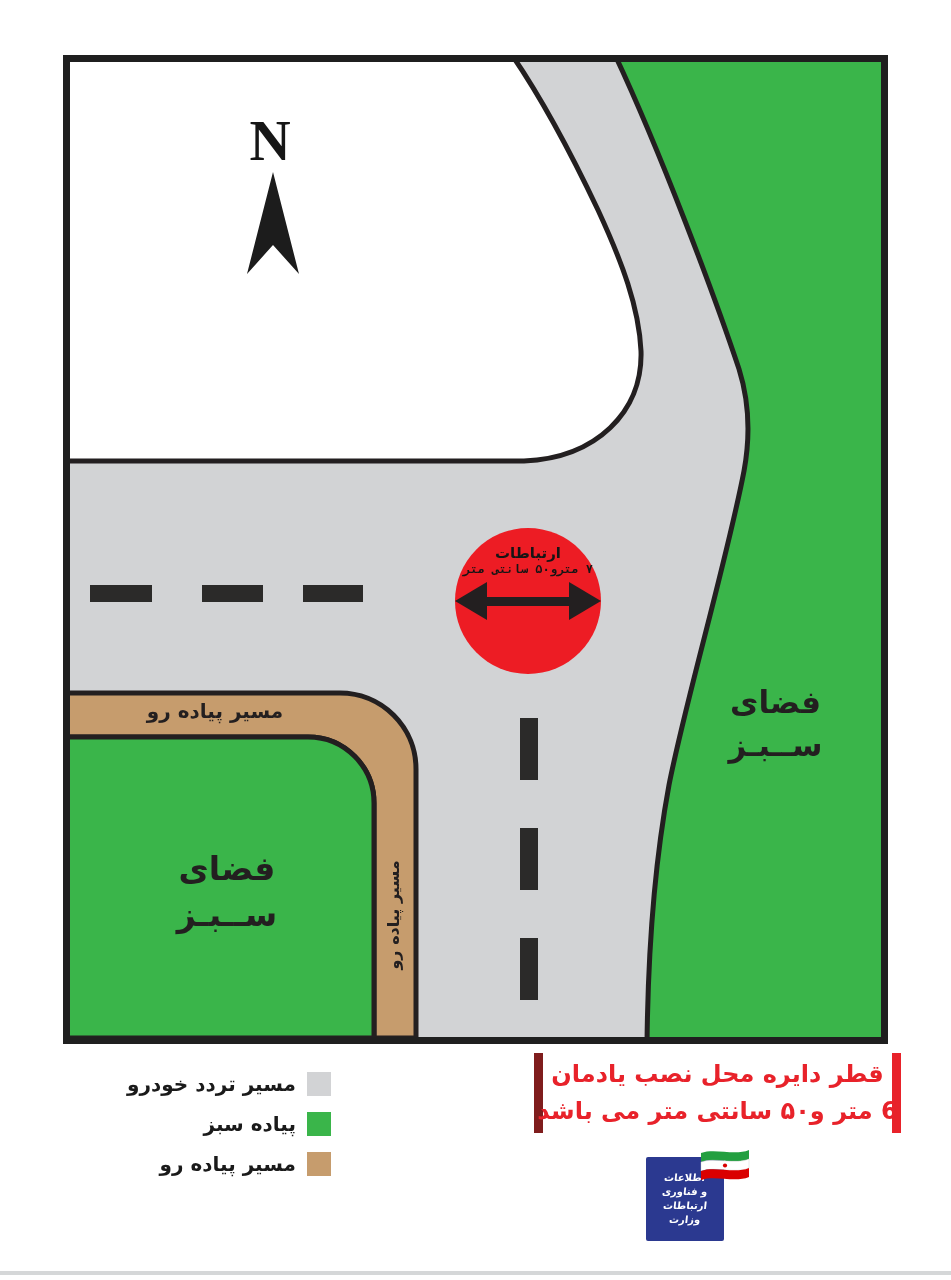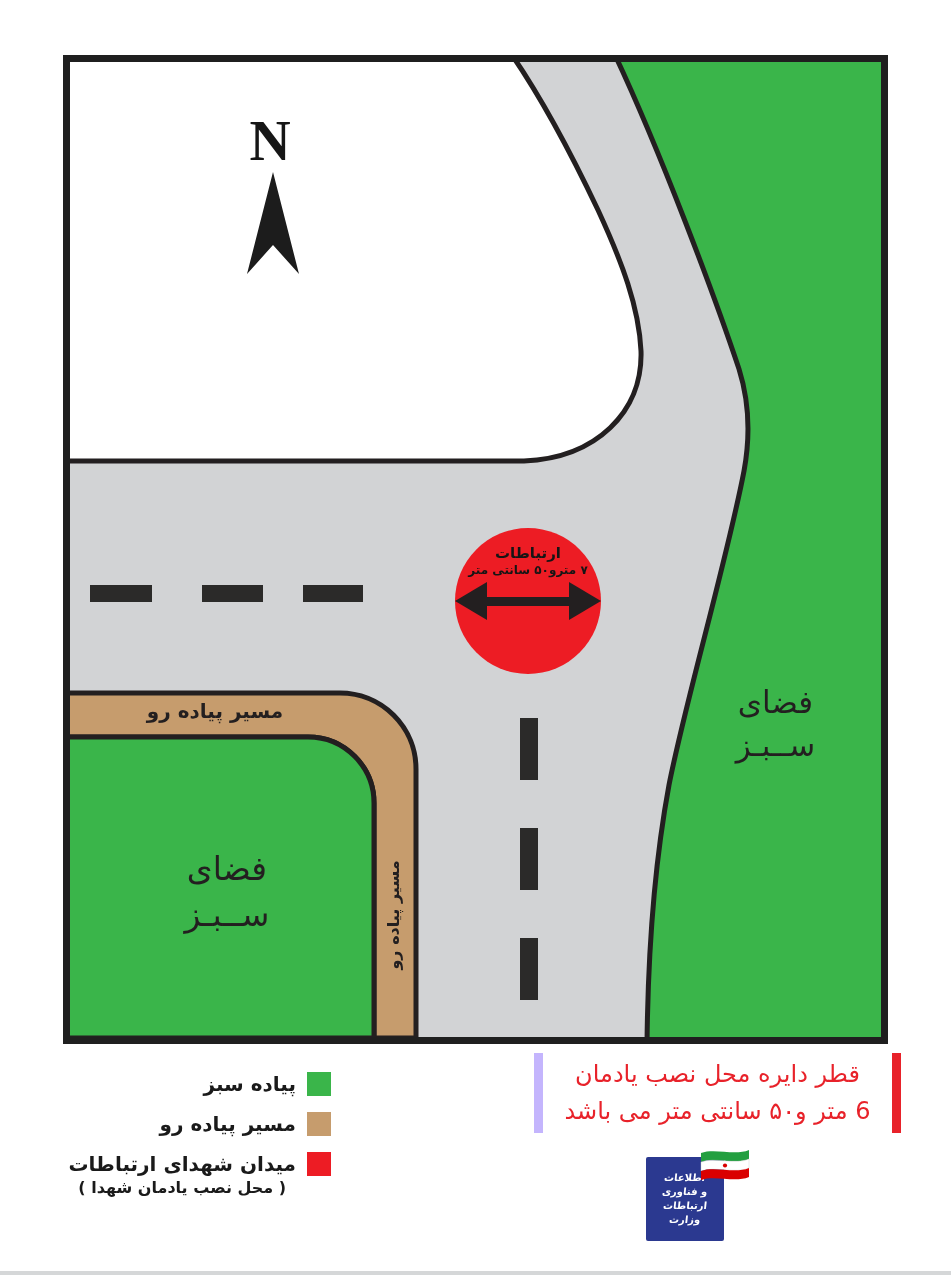--- a/index.html
+++ b/index.html
@@ -6,37 +6,37 @@
   body{font-family:"DejaVu Sans",sans-serif;}
   .page{position:relative;width:951px;height:1280px;background:#ffffff;overflow:hidden;}
   .abs{position:absolute;}
   .map-svg{position:absolute;left:63px;top:55px;width:825px;height:989px;}
   .overlay{position:absolute;pointer-events:none;}
   .n-letter{left:238px;top:108px;width:64px;text-align:center;
     font-family:"Liberation Serif","DejaVu Serif",serif;font-weight:700;font-size:57px;color:#161616;}
   .n-arrow{left:243px;top:172px;}
   .circle-label{left:448px;top:543px;width:160px;text-align:center;direction:rtl;color:#151515;}
   .circle-label .l1{font-size:15px;font-weight:700;line-height:20px;}
-  .circle-label .l2{font-size:12px;font-weight:700;line-height:15px;}
-  .green-label{direction:rtl;text-align:center;color:#231f20;font-weight:400;}
+  .circle-label .l2{font-size:12px;font-weight:700;line-height:15px;font-family:Liberation Mono, monospace;}
+  .green-label{direction:rtl;text-align:center;color:#231f20;font-weight:700;}
   .green-right{left:698px;top:681px;width:155px;font-size:31px;line-height:43px;}
   .green-left{left:148px;top:846px;width:158px;font-size:33px;line-height:46px;}
   .sw-top{left:95px;top:699px;width:240px;text-align:center;direction:rtl;
     font-size:20px;font-weight:700;color:#231f20;}
   .sw-side{left:315px;top:904px;width:160px;height:22px;text-align:center;direction:rtl;
     font-size:16px;font-weight:700;color:#231f20;transform:rotate(-90deg);}
   .legend{left:63px;top:1072px;width:268px;direction:rtl;display:flex;flex-direction:column;gap:15px;}
   .legend-row{display:flex;align-items:flex-start;gap:11px;}
   .swatch{width:24px;height:24px;flex:0 0 24px;}
   .legend-label{font-size:20px;font-weight:700;color:#1a1a1a;line-height:25px;white-space:nowrap;}
   .legend-sub{font-size:16px;font-weight:700;color:#1a1a1a;line-height:22px;text-align:center;}
   .note{left:534px;top:1053px;width:367px;height:80px;box-sizing:border-box;
-    border-left:9px solid #c4b5fd;border-right:9px solid #e8222a;
+    border-left:9px solid #7f1d1d;border-right:9px solid #e8222a;
     display:flex;flex-direction:column;justify-content:center;align-items:center;
-    direction:rtl;color:#e8222a;font-weight:400;font-size:24px;line-height:37px;white-space:nowrap;}
+    direction:rtl;color:#e8222a;font-weight:700;font-size:24px;line-height:37px;white-space:nowrap;}
   .logo-square{left:646px;top:1157px;width:78px;height:84px;background:#2b3990;border-radius:2px;
     display:flex;flex-direction:column;justify-content:center;align-items:center;
     direction:rtl;color:#ffffff;}
   .logo-line{font-size:10px;line-height:14px;font-weight:700;transform:skewX(-6deg);}
   .flag{left:699px;top:1147px;}
   .bottom-line{left:0;top:1271px;width:951px;height:4px;background:#d5d7d8;}
 </style>
 </head>
 <body>
 
@@ -94,33 +94,30 @@
   <div class="overlay green-label green-left">
     <div>فضای</div>
     <div>ســبـز</div>
   </div>
 
   <div class="overlay sw-top">مسیر پیاده رو</div>
   <div class="overlay sw-side">مسیر پیاده رو</div>
 
   <div class="abs legend">
     <div class="legend-row">
+      <span class="swatch" style="background: rgb(210, 211, 213);"></span>
+      <span class="legend-label">مسیر تردد خودرو</span>
+    </div>
+    <div class="legend-row">
       <span class="swatch" style="background: rgb(58, 181, 74);"></span>
       <span class="legend-label">پیاده سبز</span>
     </div>
     <div class="legend-row">
       <span class="swatch" style="background: rgb(198, 156, 109);"></span>
       <span class="legend-label">مسیر پیاده رو</span>
-    </div>
-    <div class="legend-row">
-      <span class="swatch" style="background: rgb(237, 28, 36);"></span>
-      <span>
-        <span class="legend-label">میدان شهدای ارتباطات</span>
-        <div class="legend-sub">( محل نصب یادمان شهدا )</div>
-      </span>
     </div>
   </div>
 
   <div class="abs note">
     <div>قطر دایره محل نصب یادمان</div>
     <div>6 متر و۵۰ سانتی متر می باشد</div>
   </div>
 
   <div class="abs logo-square">
     <div class="logo-line">اطلاعات</div>

